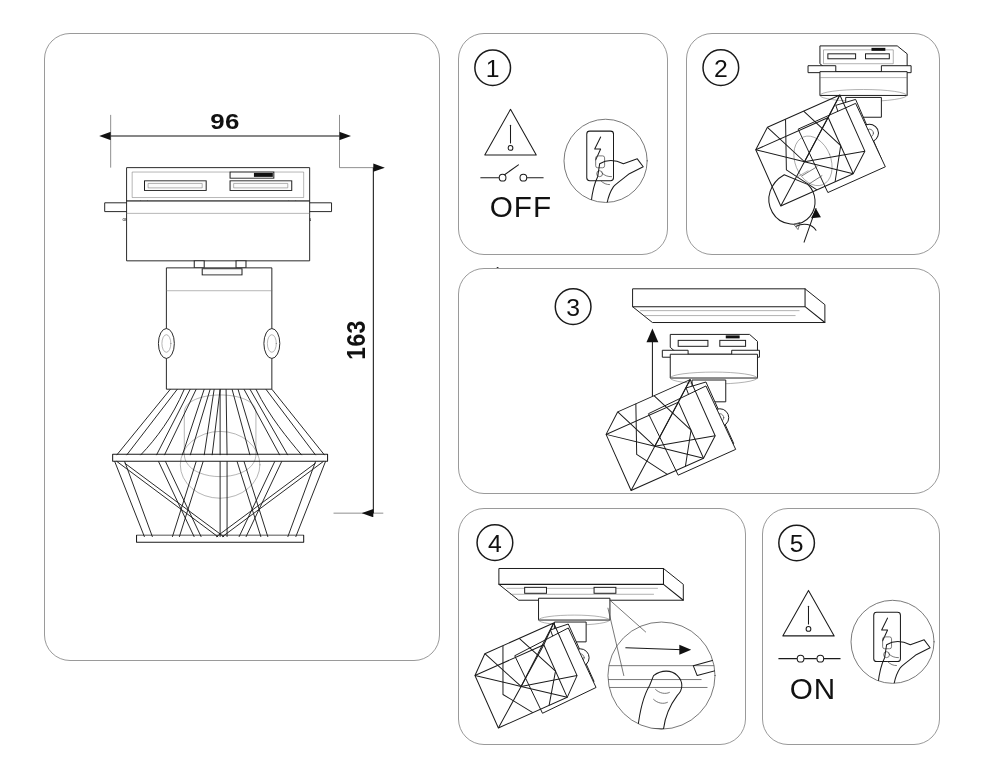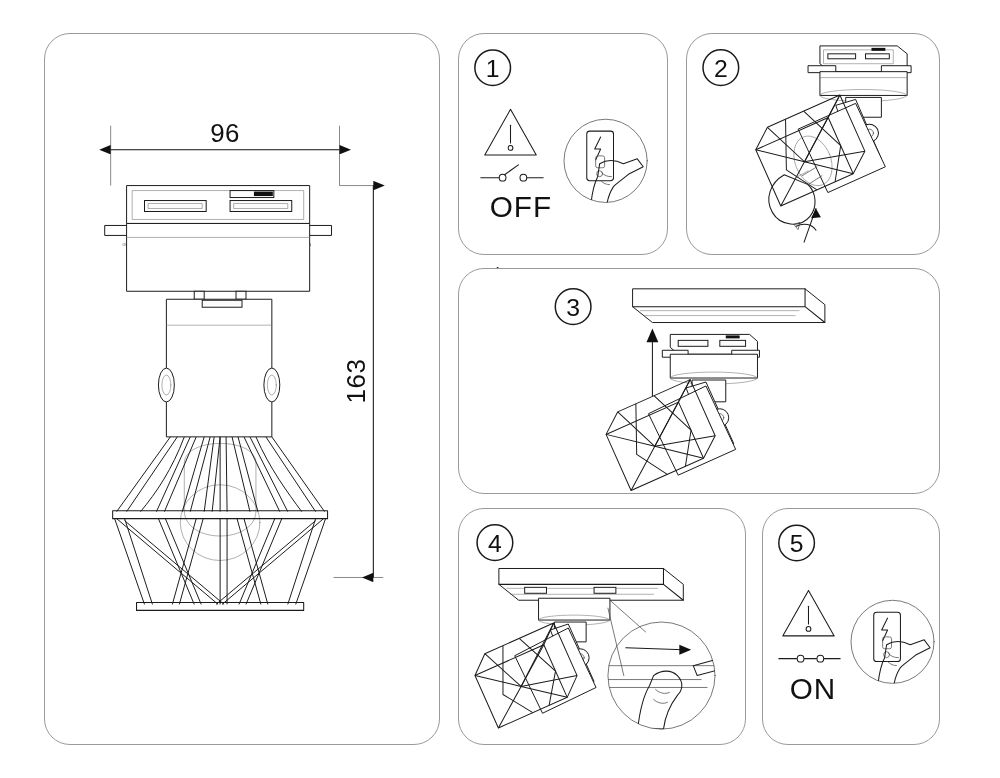--- a/index.html
+++ b/index.html
@@ -1,21 +1,21 @@
 <!DOCTYPE html>
 <html><head>
 <meta charset="utf-8">
 <style>
   html,body{margin:0;padding:0;background:#ffffff;}
   body{width:1000px;height:778px;font-family:"Liberation Sans",sans-serif;overflow:hidden;}
   #sheet{position:relative;width:1000px;height:778px;background:#fff;}
 
   .panel{position:absolute;border:1.2px solid #9a9a9a;border-radius:26px;background:#fff;box-sizing:border-box;}
 
-  #panel-main{left:44px;top:33px;width:396px;height:712px;}
+  #panel-main{left:44px;top:33px;width:396px;height:628px;font-weight:bold;}
   #panel-1{left:458px;top:33px;width:210px;height:222px;}
   #panel-2{left:686px;top:33px;width:254px;height:222px;}
   #panel-3{left:458px;top:268px;width:482px;height:226px;}
   #panel-4{left:458px;top:508px;width:288px;height:237px;}
   #panel-5{left:762px;top:508px;width:178px;height:237px;}
 
   .svgwrap{position:absolute;left:0;top:0;width:100%;height:100%;}
   svg{display:block;width:100%;height:100%;overflow:visible;}
 
   .stroke{fill:none;stroke:#1b1b1b;stroke-width:1.05;stroke-linecap:round;stroke-linejoin:round;}

